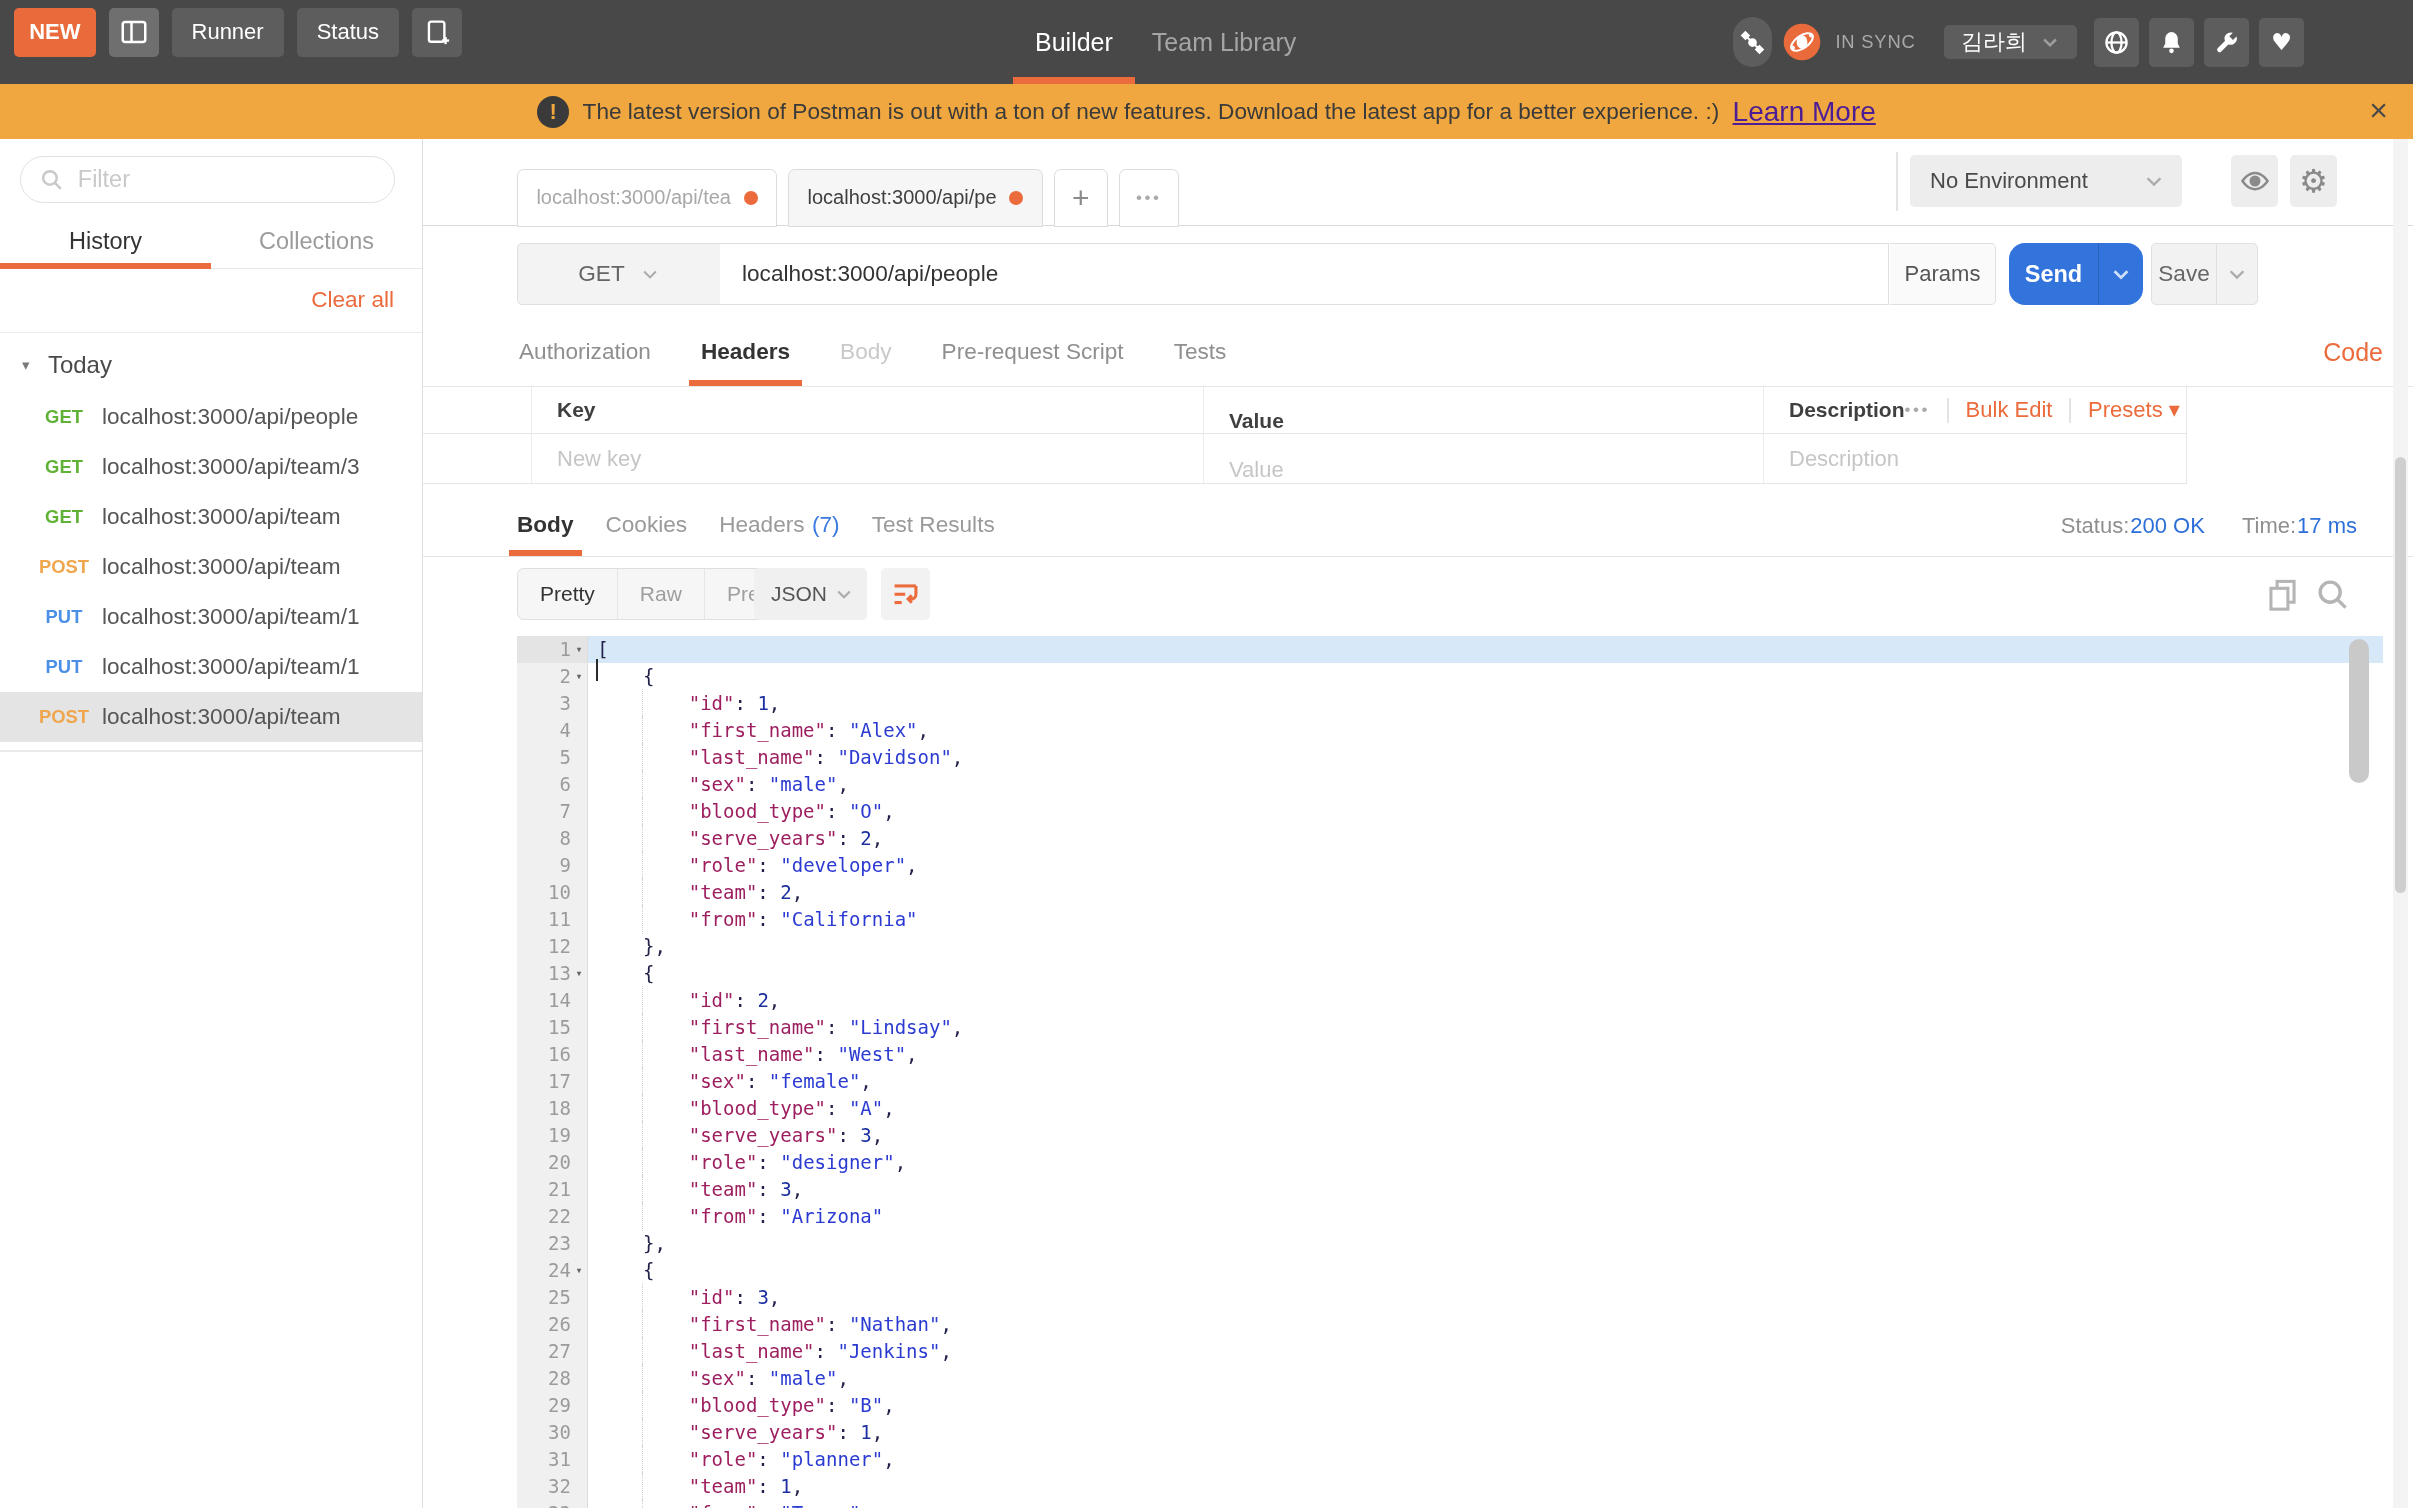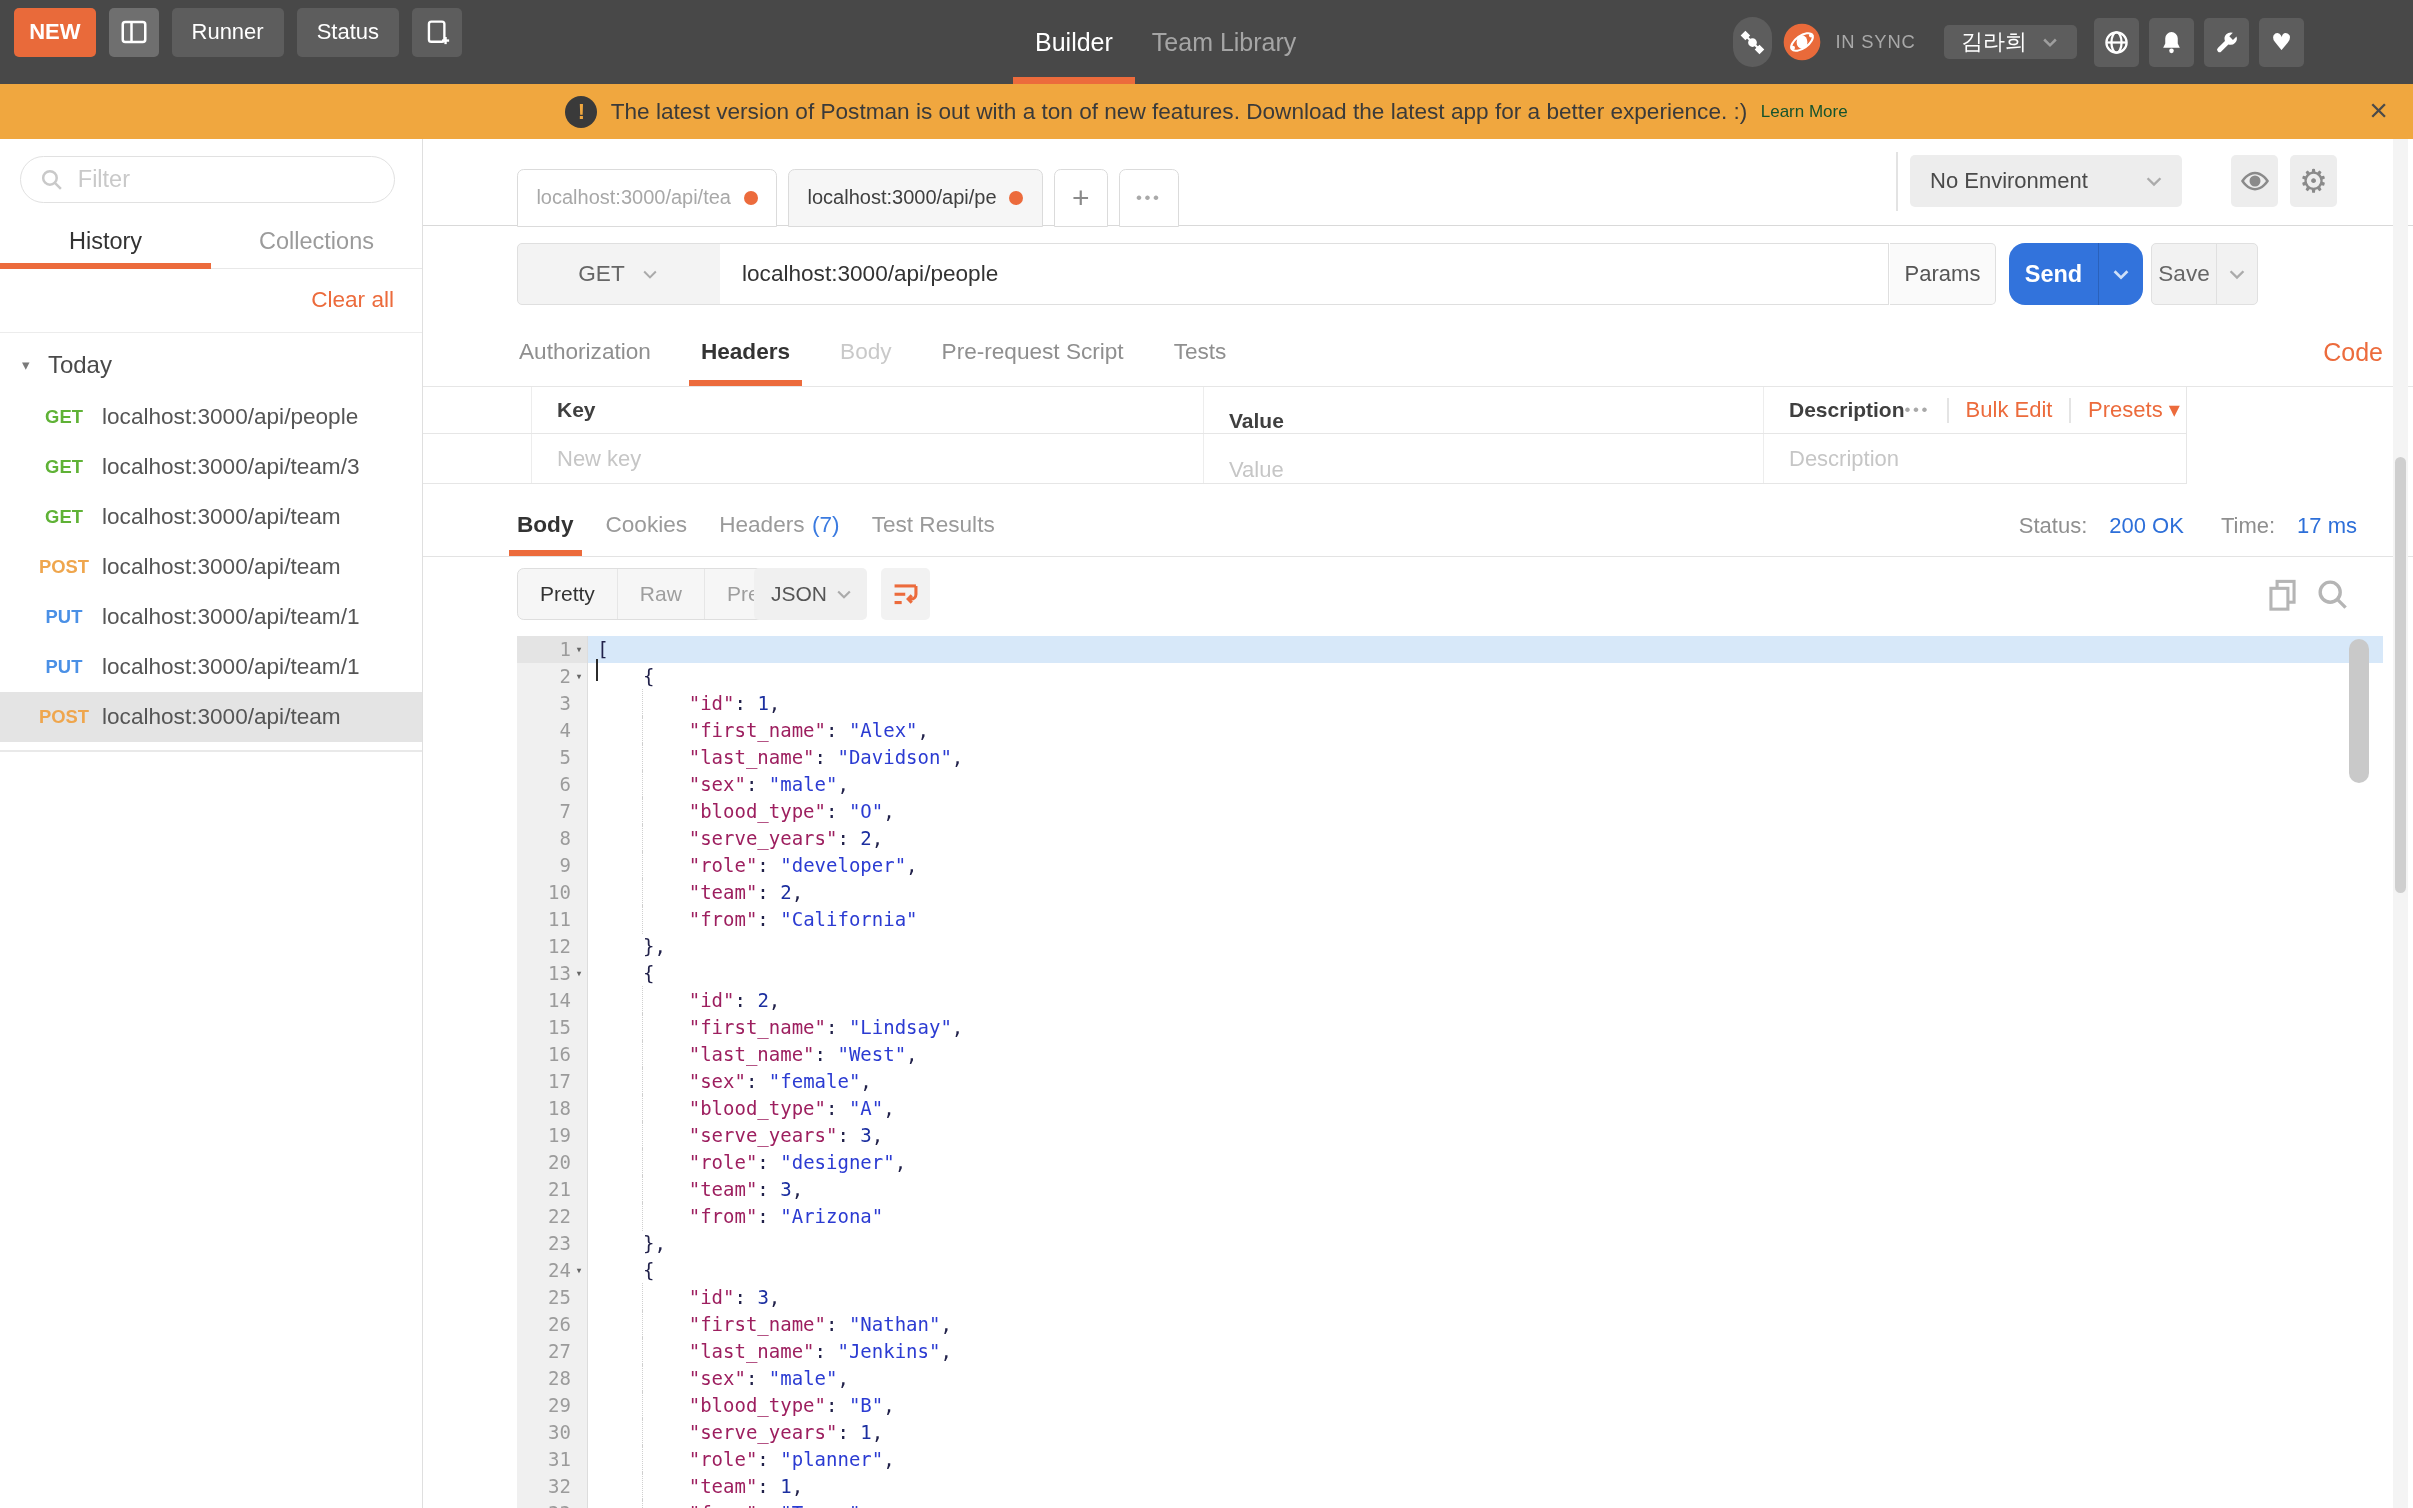--- a/index.html
+++ b/index.html
@@ -32,21 +32,21 @@
     display:flex;align-items:center;gap:13.4px;padding:0 17px;margin-right:6.7px}
   .hdr-ic{width:45px;height:49px;background:#5D5D5D;border-radius:5px;color:#fff;
     display:flex;align-items:center;justify-content:center;font-size:23.5px}
 
   
   .banner{position:absolute;left:0;top:84px;width:2413px;height:55px;background:var(--banner);
     display:flex;align-items:center;justify-content:center;gap:13.4px}
   .banner-ic{width:32px;height:32px;border-radius:50%;background:#3A3A3A;color:var(--banner);
     font-weight:700;font-size:22px;display:flex;align-items:center;justify-content:center}
   .banner-msg{font-size:22.6px;color:#3A3A3A}
-  .banner-link{font-size:17px;color:#14532d;cursor:pointer}
+  .banner-link{font-size:28px;color:#4c1d95;text-decoration:underline;cursor:pointer}
   .banner-x{position:absolute;right:25px;top:10px;font-size:32px;color:#4a4a4a;line-height:1;cursor:pointer}
 
   
   .sidebar{position:absolute;left:0;top:139px;width:423px;bottom:0;background:#fff;border-right:1.7px solid #DFDFDF}
   .filter-wrap{position:relative;margin:17px 27px 11.7px 20px;height:47px;border:1.7px solid #E1E1E1;border-radius:23.5px;
     display:flex;align-items:center;padding-left:18.4px;gap:13.4px}
   .filter-wrap input{border:none;outline:none;font-size:23.5px;color:#555;width:277px;background:transparent;
     font-family:"Liberation Sans",sans-serif}
   .filter-wrap input::placeholder{color:#C9C9C9}
   .sb-tabs{display:flex;height:54px;border-bottom:1.7px solid #E8E8E8}
@@ -132,21 +132,21 @@
   .ht-cell-input::placeholder{color:#C6C6C6}
 
   .resptabs{position:absolute;left:0;top:355px;right:0;height:63px;border-bottom:1.7px solid #E3E3E3;
     display:flex;align-items:stretch;padding-left:94px;gap:32px}
   .resp-tab{font-size:22.6px;color:#9A9A9A;display:flex;align-items:center;position:relative;cursor:pointer}
   .resp-tab.active{color:#333;font-weight:600}
   .resp-tab.active::after{content:'';position:absolute;left:-8.4px;right:-8.4px;bottom:0;height:5.9px;background:var(--accent)}
   .resp-count{color:var(--count-blue);margin-left:7.5px}
   .resp-meta{position:absolute;right:56px;top:0;height:63px;display:flex;align-items:center;font-size:22px}
   .meta-label{color:#8F8F8F}
-  .meta-value{color:var(--status-blue);margin-left:22px}
+  .meta-value{color:var(--status-blue);margin-left:1px}
   .meta-gap{width:37px}
 
   .resp-toolbar{position:absolute;left:0;top:424px;right:0;height:64px}
   .view-group{position:absolute;left:94px;top:5px;height:52px;border:1.7px solid #DEDEDE;border-radius:6.7px;
     background:#F6F6F6;display:flex;overflow:hidden}
   .vm{padding:0 22px;display:flex;align-items:center;font-size:21px;color:#9E9E9E;cursor:pointer}
   .vm + .vm{border-left:1.7px solid #E6E6E6}
   .vm.active{color:#333}
   .lang-select{position:absolute;left:331px;top:5px;width:113px;height:52px;background:#F0F0F0;border-radius:5px;
     display:flex;align-items:center;justify-content:space-between;padding:0 13.4px 0 17px;cursor:pointer}

